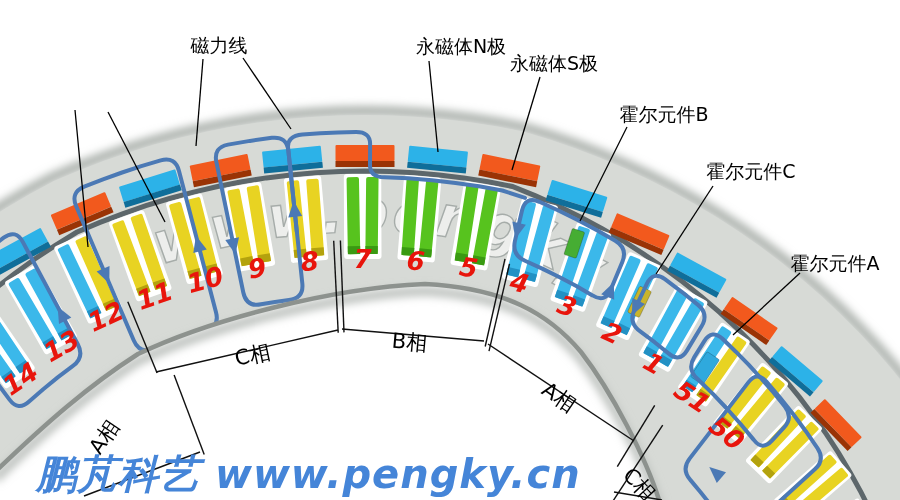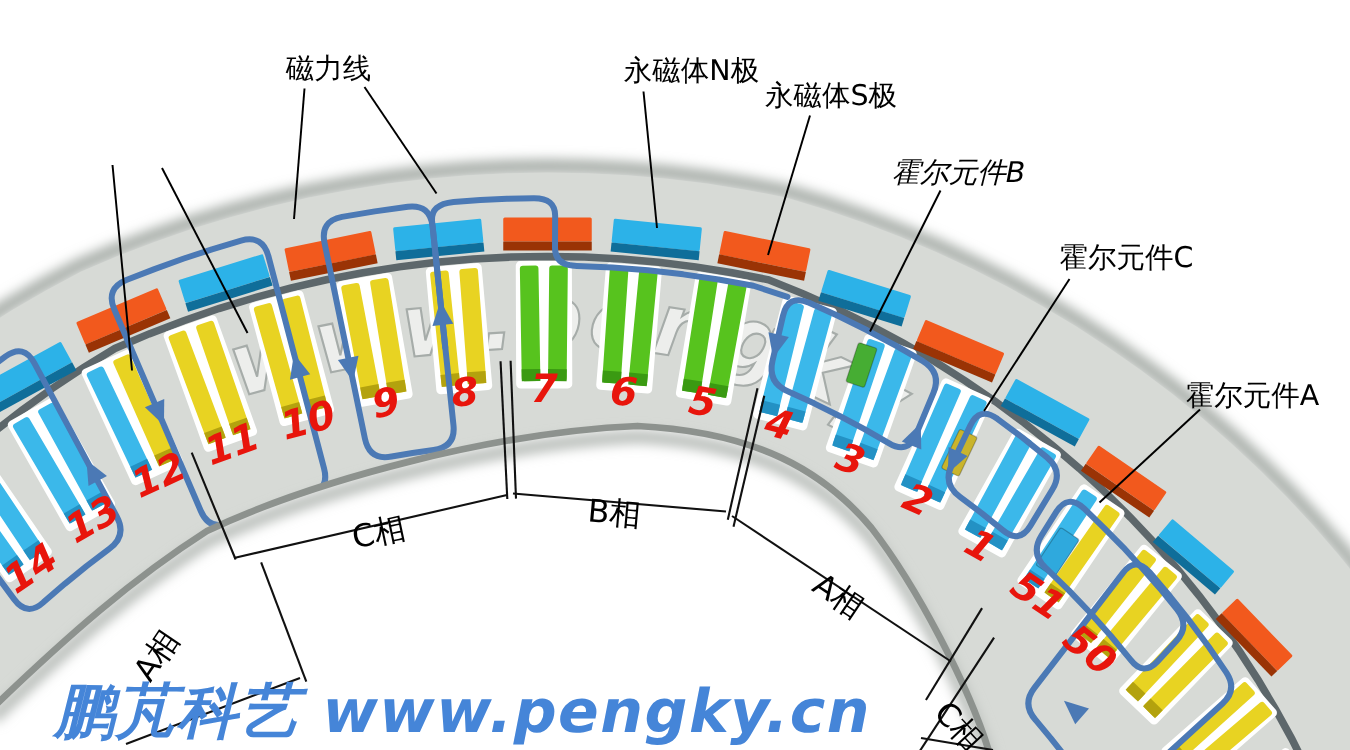--- a/index.html
+++ b/index.html
@@ -413,17 +413,17 @@
         <text class="num" text-anchor="middle" transform="translate(608.2 341.4) rotate(24.3)">2</text>
         <text class="num" text-anchor="middle" transform="translate(649.2 371.5) rotate(29.2)">1</text>
         <text class="num" text-anchor="middle" transform="translate(686.9 404.6) rotate(34.1)">51</text>
         <text class="num" text-anchor="middle" transform="translate(721.0 440.3) rotate(39)">50</text>
       </g>
     </svg>
 
   <div class="anno" style="left: 219px; top: 46px;">磁力线</div>
   <div class="anno" style="left: 429px; top: 47px; margin-left: 32px;">永磁体N极</div>
   <div class="anno" style="left: 543px; top: 64px; margin-left: 11px;">永磁体S极</div>
-  <div class="anno" style="left: 639px; top: 115px; font-style: italic;">霍尔元件B</div>
+  <div class="anno" style="left: 664px; top: 115px;">霍尔元件B</div>
   <div class="anno" style="left: 835px; top: 264px;">霍尔元件A</div>
   <div class="anno" style="left: 751px; top: 172px;">霍尔元件C</div>
   <div class="footer" style="left: 36px; top: 447px; color: rgb(69, 133, 216);">鹏芃科艺 www.pengky.cn</div>
 </div>
 
 </body></html>

